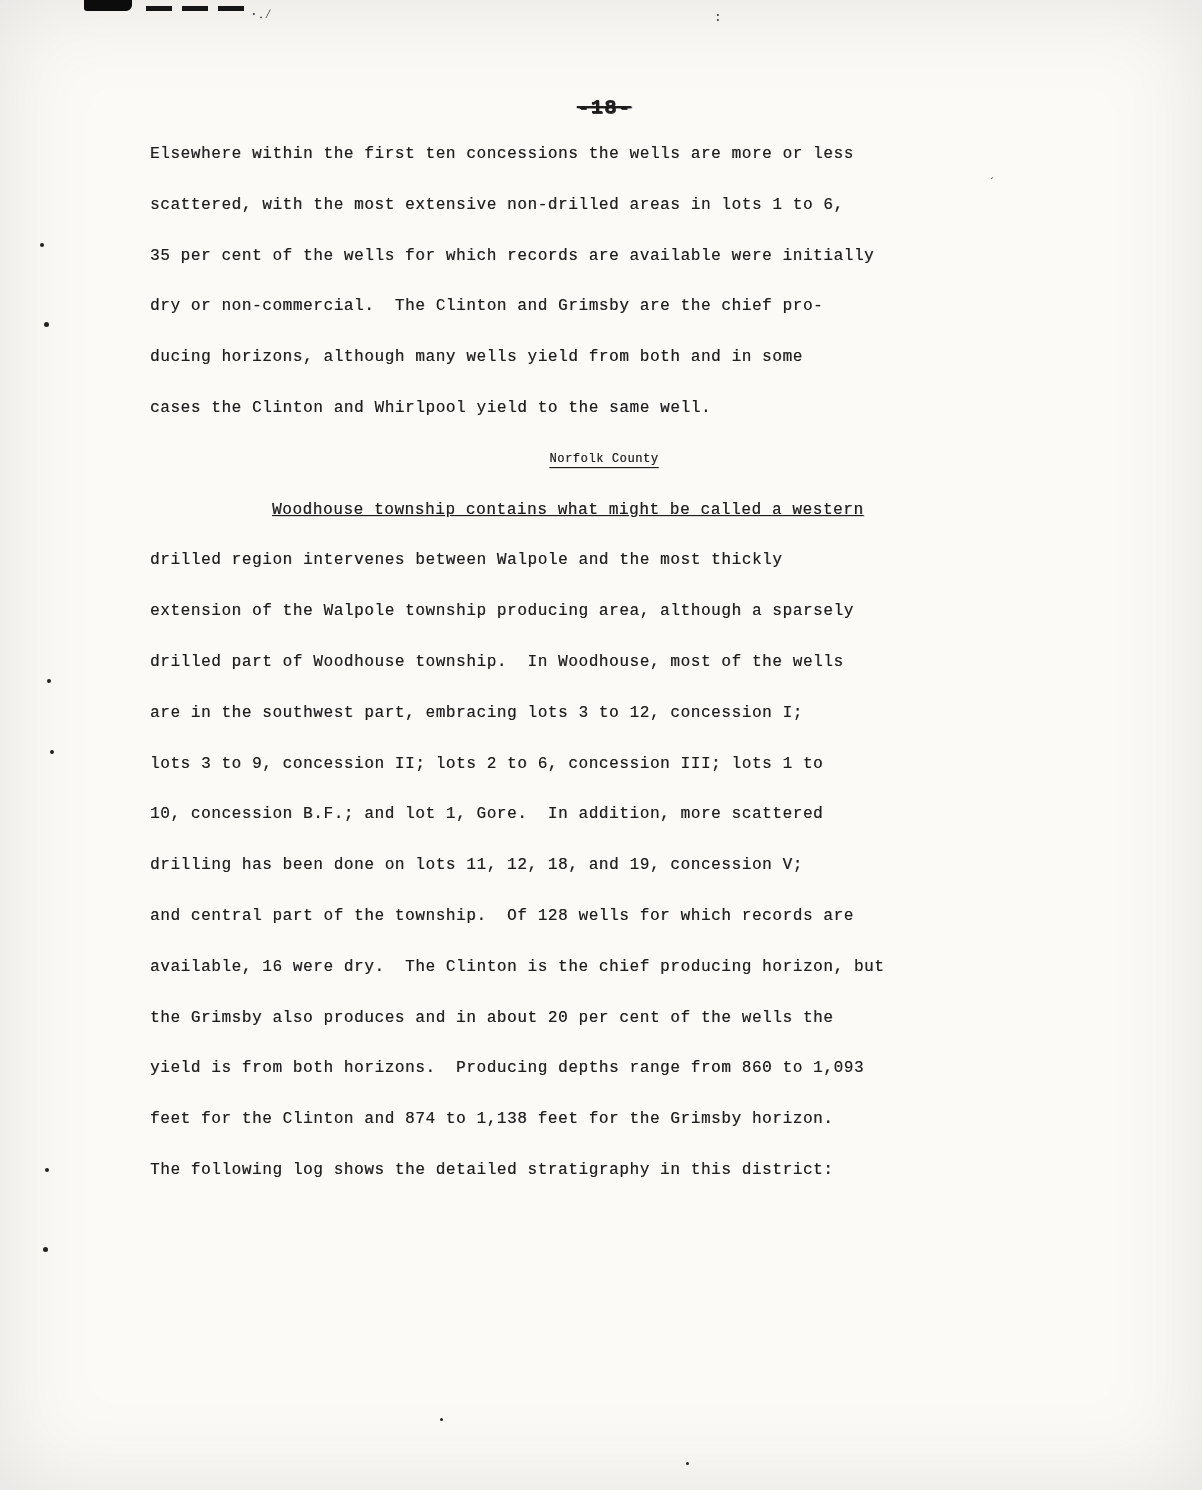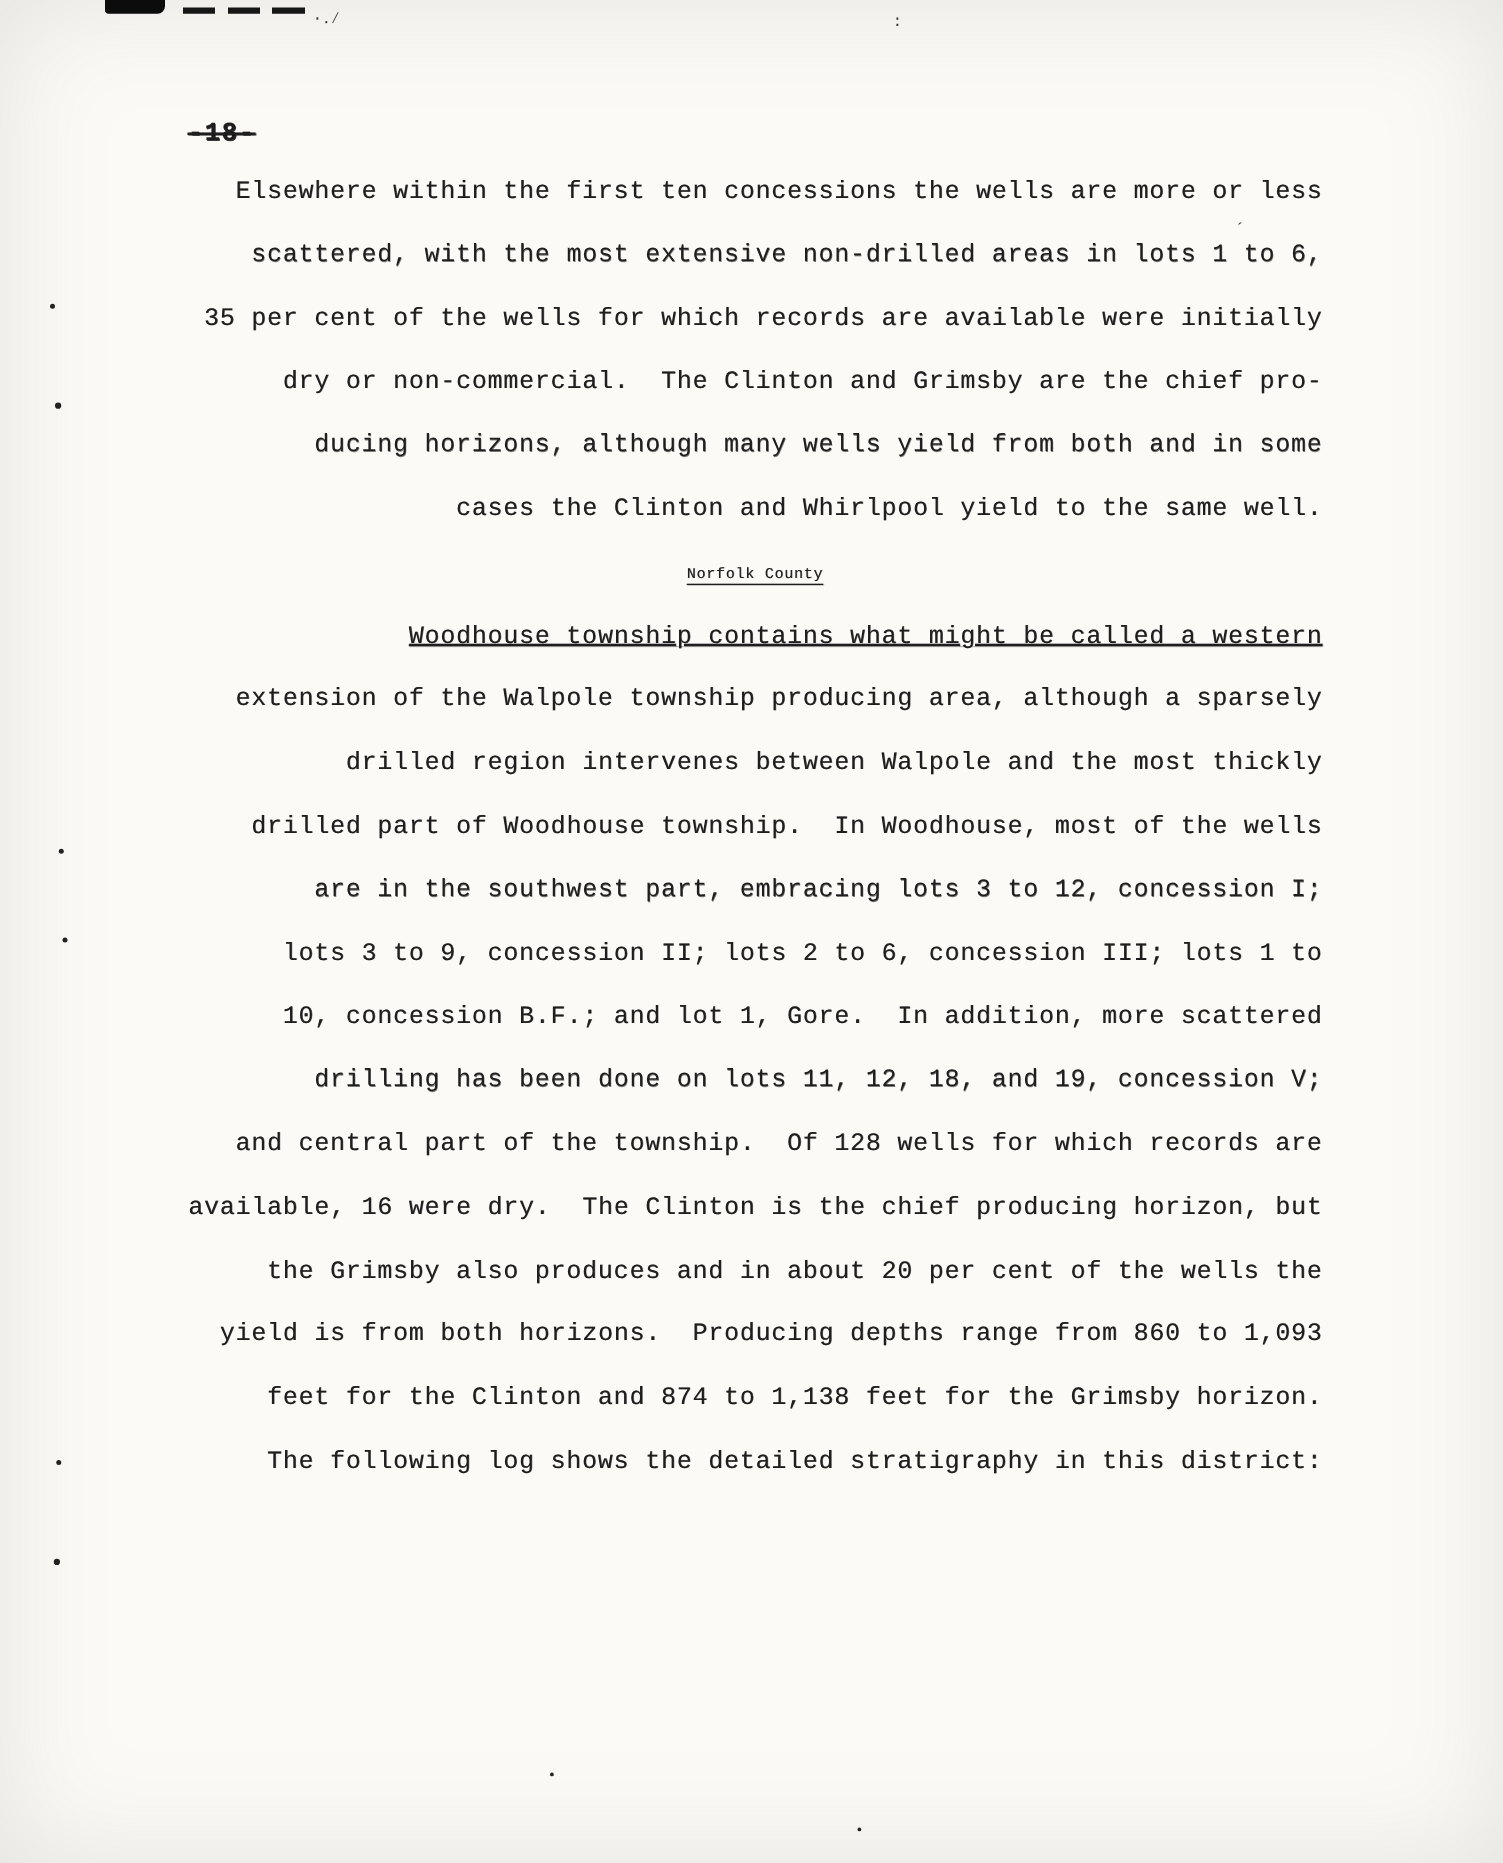--- a/index.html
+++ b/index.html
@@ -21,31 +21,31 @@
     box-shadow: inset 0 0 90px rgba(120,120,115,0.18);
   }
   .content {
     position: absolute;
     left: 150px;
     top: 96px;
     width: 908px;
   }
   .line {
     white-space: pre;
-    font-size: 20px;
+    font-size: 16px;
     letter-spacing: 0.6px;
     line-height: 50.8px;
     text-shadow: 0.4px 0.3px 0 rgba(20,20,20,0.55);
-    text-align: right;
   }
   .indent {
     padding-left: 122px;
     text-decoration: underline;
   }
   .page-number {
+    text-align: center;
     font-size: 21px;
     font-weight: bold;
     letter-spacing: 1px;
     text-decoration: line-through;
     text-shadow: 0.6px 0.5px 0 rgba(10,10,10,0.8);
     margin-bottom: 10px;
   }
   .heading {
     text-align: center;
     font-size: 12px;
@@ -111,22 +111,22 @@
     <div class="line">Elsewhere within the first ten concessions the wells are more or less</div>
     <div class="line">scattered, with the most extensive non-drilled areas in lots 1 to 6,</div>
     <div class="line">35 per cent of the wells for which records are available were initially</div>
     <div class="line">dry or non-commercial.  The Clinton and Grimsby are the chief pro-</div>
     <div class="line">ducing horizons, although many wells yield from both and in some</div>
     <div class="line">cases the Clinton and Whirlpool yield to the same well.</div>
 
     <div class="heading">Norfolk County</div>
 
     <div class="line indent">Woodhouse township contains what might be called a western</div>
+    <div class="line">drilled region intervenes between Walpole and the most thickly</div>
     <div class="line">extension of the Walpole township producing area, although a sparsely</div>
-    <div class="line">drilled region intervenes between Walpole and the most thickly</div>
     <div class="line">drilled part of Woodhouse township.  In Woodhouse, most of the wells</div>
     <div class="line">are in the southwest part, embracing lots 3 to 12, concession I;</div>
     <div class="line">lots 3 to 9, concession II; lots 2 to 6, concession III; lots 1 to</div>
     <div class="line">10, concession B.F.; and lot 1, Gore.  In addition, more scattered</div>
     <div class="line">drilling has been done on lots 11, 12, 18, and 19, concession V;</div>
     <div class="line">and central part of the township.  Of 128 wells for which records are</div>
     <div class="line">available, 16 were dry.  The Clinton is the chief producing horizon, but</div>
     <div class="line">the Grimsby also produces and in about 20 per cent of the wells the</div>
     <div class="line">yield is from both horizons.  Producing depths range from 860 to 1,093</div>
     <div class="line">feet for the Clinton and 874 to 1,138 feet for the Grimsby horizon.</div>

